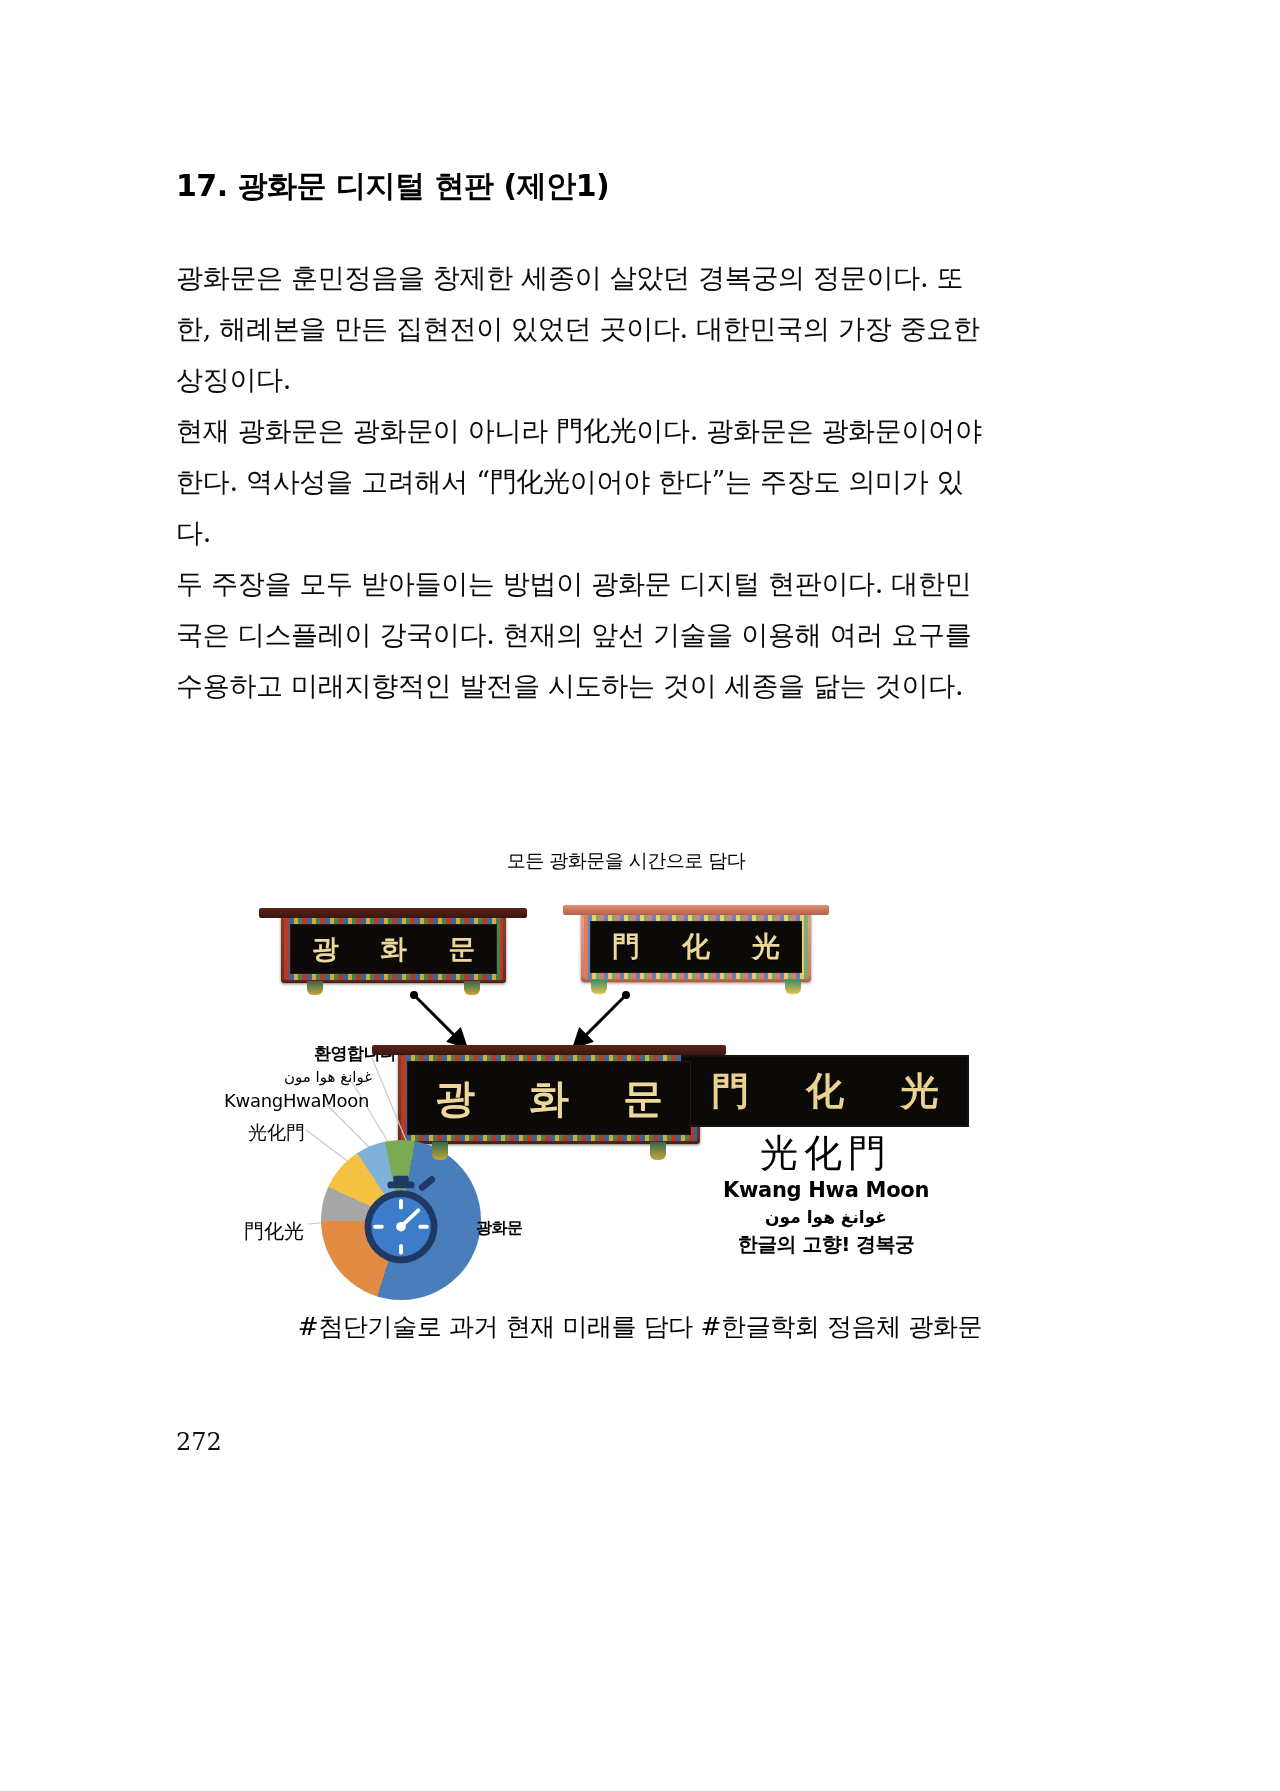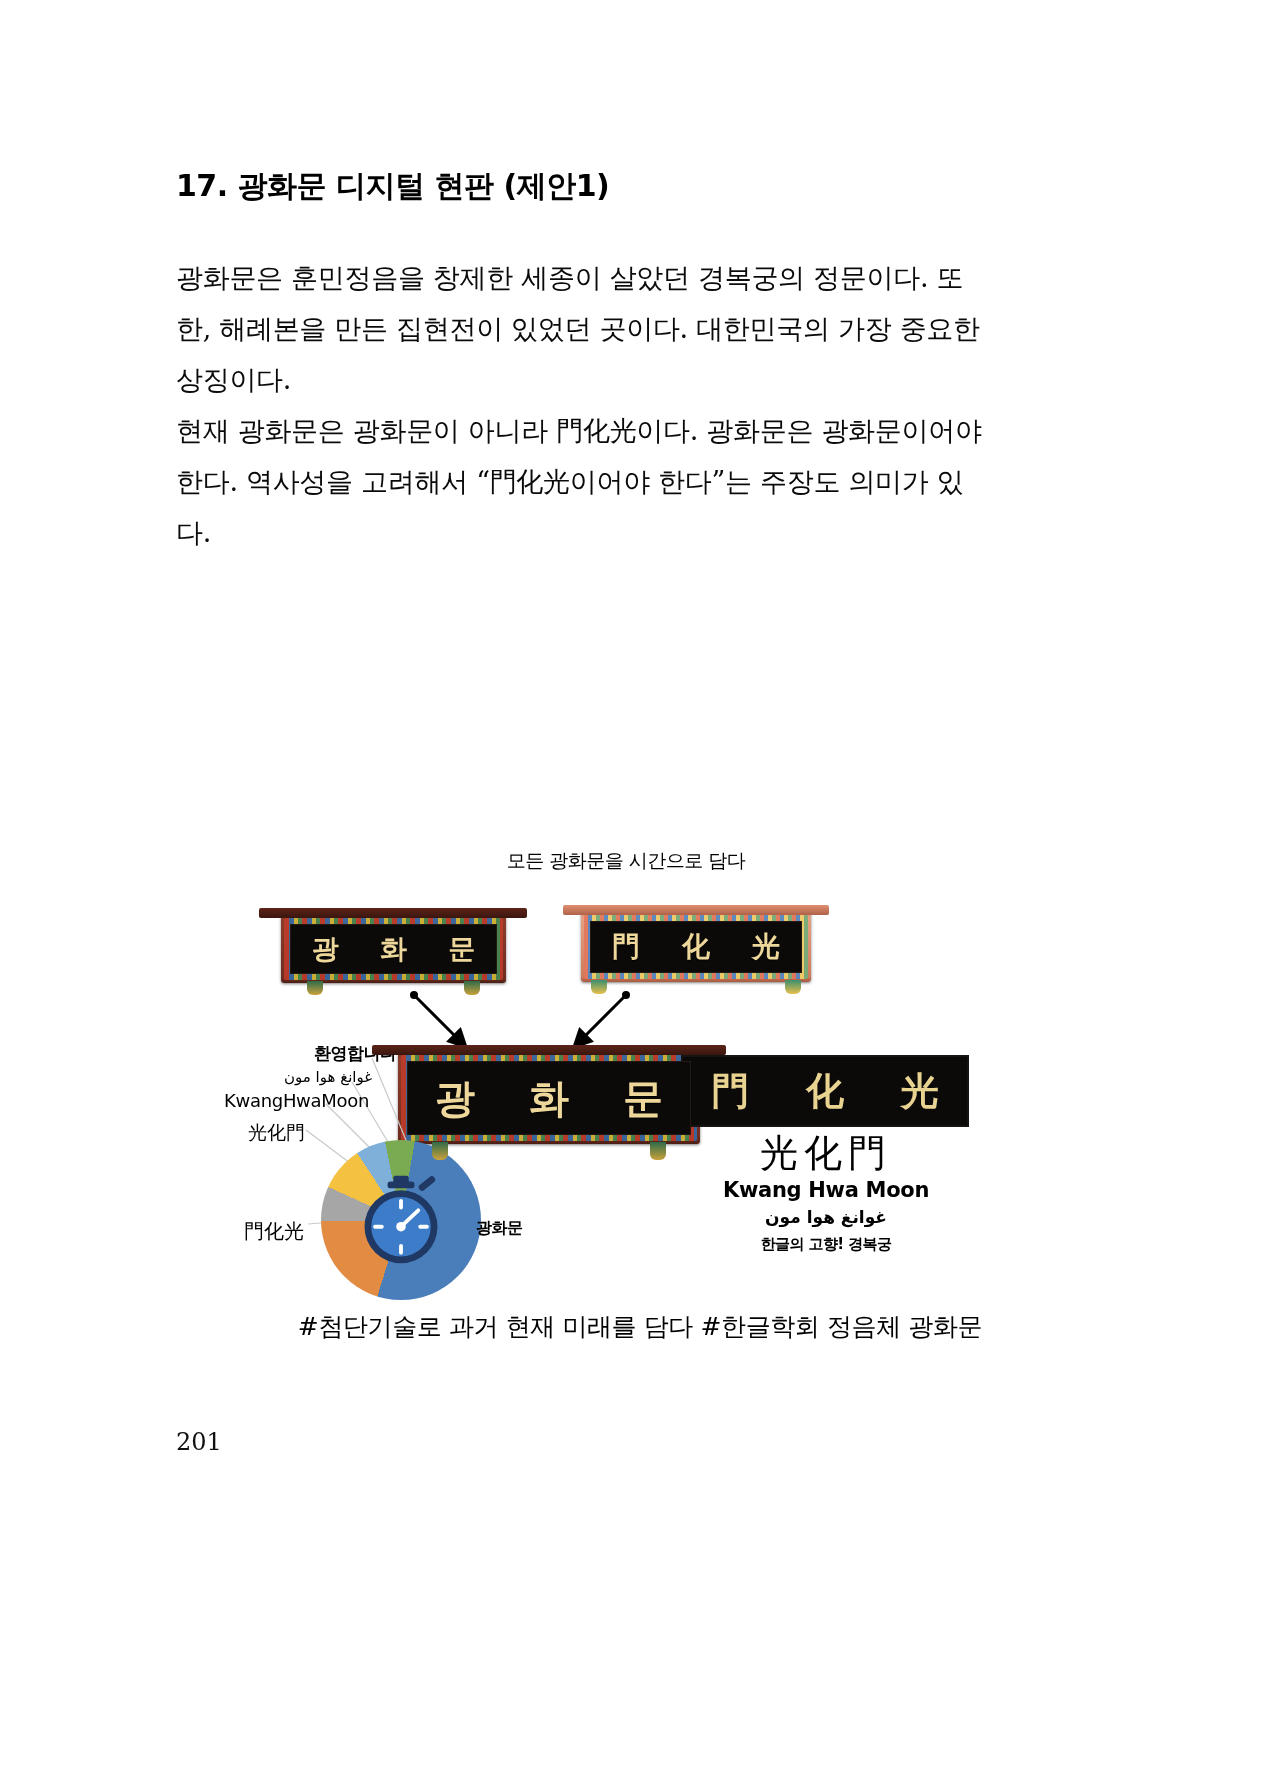--- a/index.html
+++ b/index.html
@@ -124,21 +124,21 @@
     font-family:"DejaVu Serif","Liberation Serif",serif;
   }
 
   .right-stack { position:absolute; left:505px; top:330px; width:290px; text-align:center; }
   .right-stack .l1 { font-size:38px; font-weight:400; letter-spacing:6px;
       font-family:"DejaVu Serif","Liberation Serif",serif; line-height:46px; }
   .right-stack .l2 { font-size:21px; font-weight:800; letter-spacing:-0.3px;
       font-family:"DejaVu Sans","Liberation Sans",sans-serif; line-height:28px; }
   .right-stack .l3 { font-size:17px; font-weight:700; direction:rtl;
       font-family:"DejaVu Sans","Liberation Sans",sans-serif; line-height:26px; }
-  .right-stack .l4 { font-size:15px; font-weight:800; letter-spacing:-0.6px;
+  .right-stack .l4 { font-size:20px; font-weight:800; letter-spacing:-0.6px;
       font-family:"DejaVu Sans","Liberation Sans",sans-serif; line-height:28px; }
 
   
   .arrow-svg { position:absolute; left:0; top:0; width:900px; height:480px; pointer-events:none; }
 
   
   .pie-wrap { position:absolute; left:145px; top:340px; width:160px; height:160px; }
   .pie {
     position:absolute; left:0; top:0; width:160px; height:160px; border-radius:50%;
   }
@@ -172,20 +172,21 @@
 </head>
 <body>
 
 <div class="page">
 
   <h1 class="heading">17. 광화문 디지털 현판 (제안1)</h1>
 
   <div class="body-text">
     <p>광화문은 훈민정음을 창제한 세종이 살았던 경복궁의 정문이다.  또한, 해례본을 만든 집현전이 있었던 곳이다. 대한민국의 가장 중요한 상징이다.</p>
     <p>현재 광화문은 광화문이 아니라 門化光이다. 광화문은 광화문이어야 한다.  역사성을 고려해서 “門化光이어야 한다”는 주장도 의미가 있다.</p>
+    <p>두 주장을 모두 받아들이는 방법이 광화문 디지털 현판이다. 대한민국은 디스플레이 강국이다. 현재의 앞선 기술을 이용해 여러 요구를 수용하고 미래지향적인 발전을 시도하는 것이 세종을 닮는 것이다.</p>
   </div>
 
   <div class="figure">
 
     <div class="fig-sub">모든 광화문을 시간으로 담다</div>
 
     <svg class="arrow-svg" viewBox="0 0 900 480">
       <defs>
         <marker id="ah" markerWidth="7" markerHeight="7" refX="5" refY="3.5" orient="auto">
           <polygon points="0 0, 7 3.5, 0 7" fill="#000"></polygon>
@@ -282,15 +283,15 @@
     <div class="pie-label" id="pie-label-welcome">환영합니다</div>
     <div class="pie-label" id="pie-label-arabic">غوانغ هوا مون</div>
     <div class="pie-label" id="pie-label-roman">KwangHwaMoon</div>
     <div class="pie-label" id="pie-label-hanja-a">光化門</div>
     <div class="pie-label" id="pie-label-hanja-b">門化光</div>
     <div class="pie-label" id="pie-label-hangul">광화문</div>
 
   </div>
 
   <div class="caption">#첨단기술로 과거 현재 미래를 담다 #한글학회 정음체 광화문</div>
-  <div class="page-number">201</div>
+  <div class="page-number">272</div>
 
 </div>
 
 </body></html>

